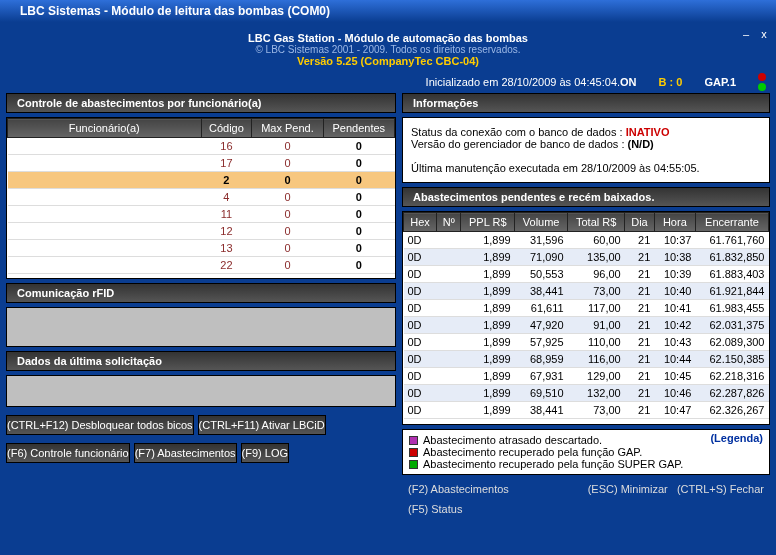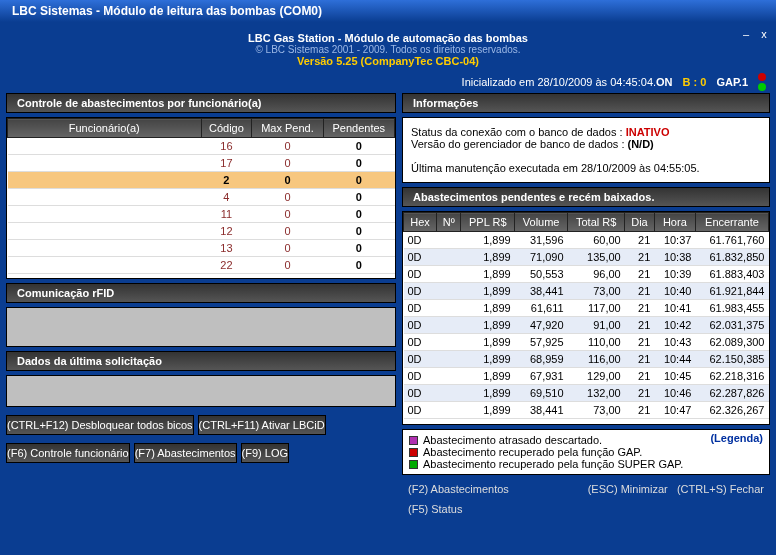--- a/index.html
+++ b/index.html
@@ -1,26 +1,26 @@
 <!DOCTYPE html>
 <html><head>
 <meta charset="utf-8">
 <style>
 * { box-sizing: border-box; margin: 0; padding: 0; }
 body { font-family: Tahoma, Arial, sans-serif; font-size: 11px; background: #0a3d91; width: 776px; height: 555px; overflow: hidden; }
-.titlebar { background: linear-gradient(#2e6fd9, #0a3d91); color: #fff; padding: 4px 12px; font-weight: bold; font-size: 12px; display: flex; justify-content: space-between; align-items: center; }
+.titlebar { background: linear-gradient(#2e6fd9, #0a3d91); color: #fff; padding: 4px 20px; font-weight: bold; font-size: 12px; display: flex; justify-content: space-between; align-items: center; }
 .app { padding: 6px; }
 .header { background: #0a3d91; color: #fff; text-align: center; padding: 4px; position: relative; }
 .header-title { color: #fff; font-weight: bold; }
 .header-copy { color: #9cb8e6; font-size: 10px; }
 .header-ver { color: #ffcc00; font-weight: bold; }
 .header-ctrls { position: absolute; right: 0; top: 0; display: flex; gap: 6px; }
 .header-ctrls span { width: 12px; text-align: center; color: #fff; cursor: default; }
 .statusline { display: flex; justify-content: flex-end; color: #fff; padding: 2px 4px; font-size: 11px; align-items: center; }
-.statusline .right { display: flex; gap: 10px; align-items: center; }
+.statusline .right { display: flex; gap: 22px; align-items: center; }
 .dot { width: 8px; height: 8px; border-radius: 50%; display: inline-block; }
 .dot.red { background: #c00; }
 .dot.green { background: #0c0; }
 .twocol { display: flex; gap: 6px; }
 .col { display: flex; flex-direction: column; gap: 4px; }
 .col.left { width: 390px; }
 .col.right { flex: 1; }
 .panel-hdr { background: linear-gradient(#333, #555); color: #fff; padding: 3px 10px; font-weight: bold; border: 1px solid #000; }
 .panel-body { background: #fff; border: 1px solid #000; }
 .tbl { width: 100%; border-collapse: collapse; }

